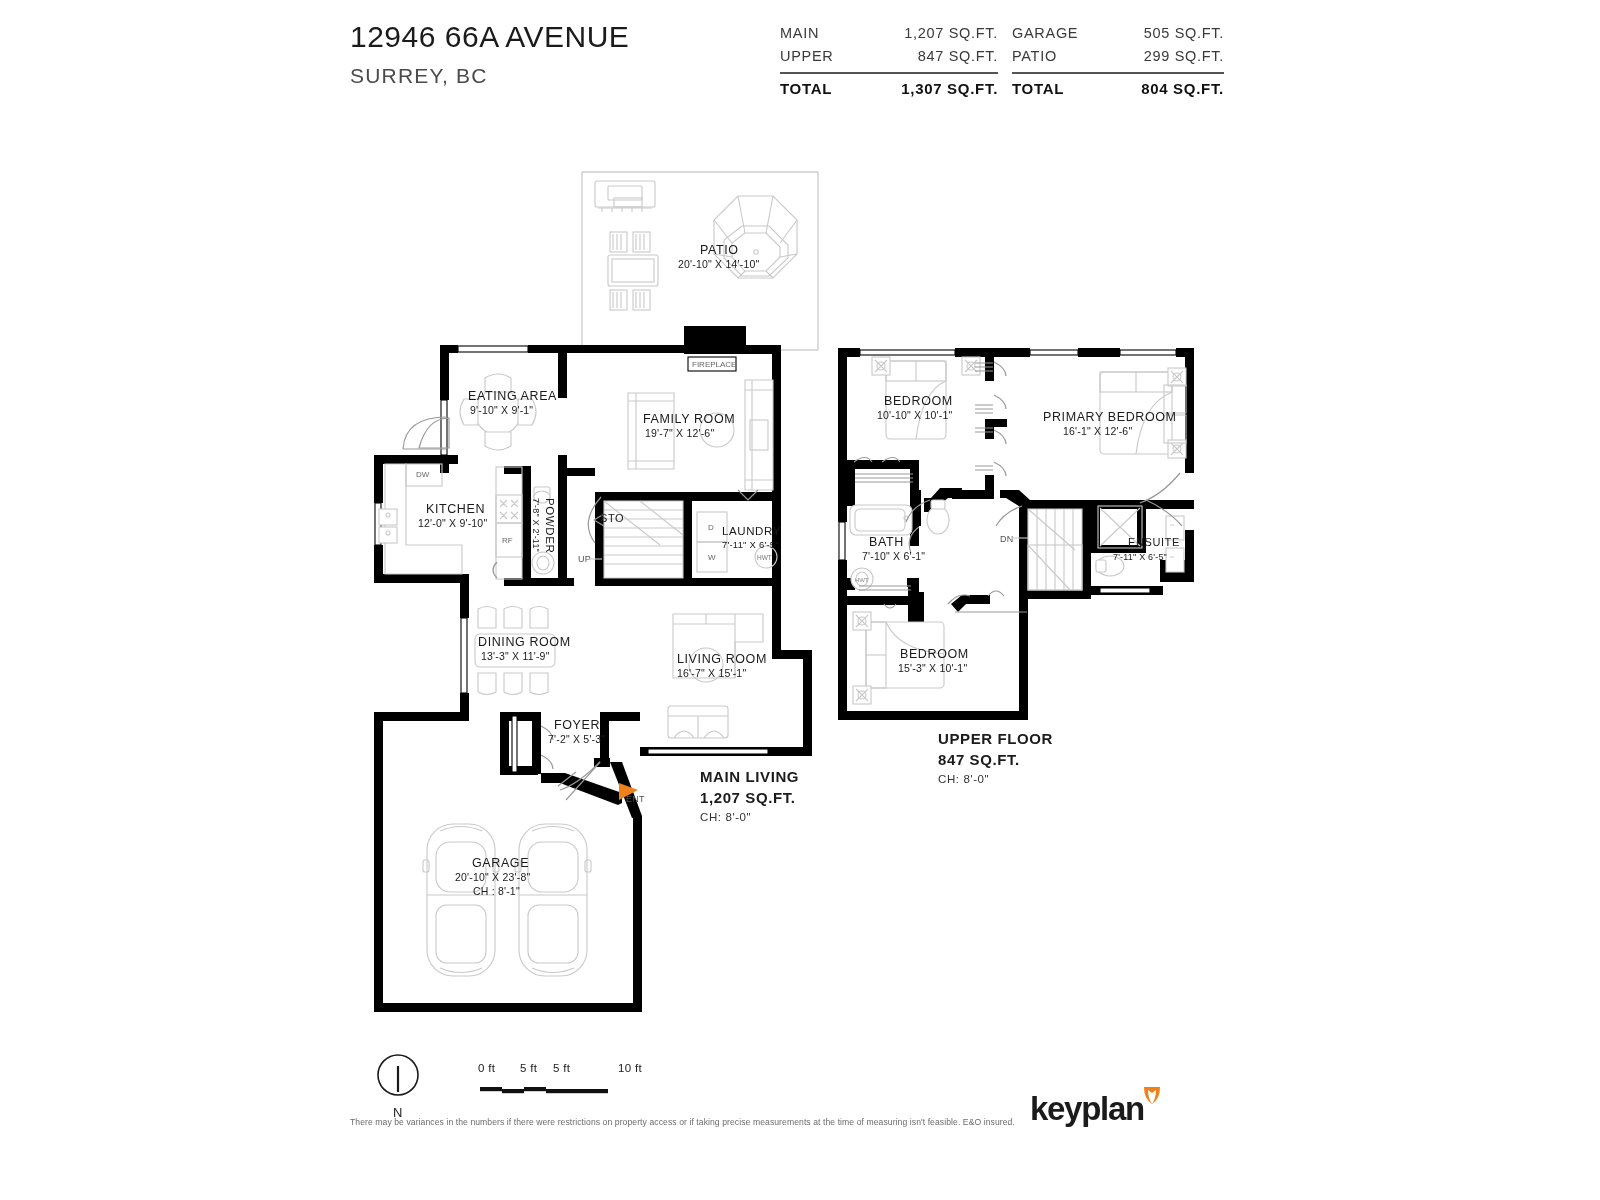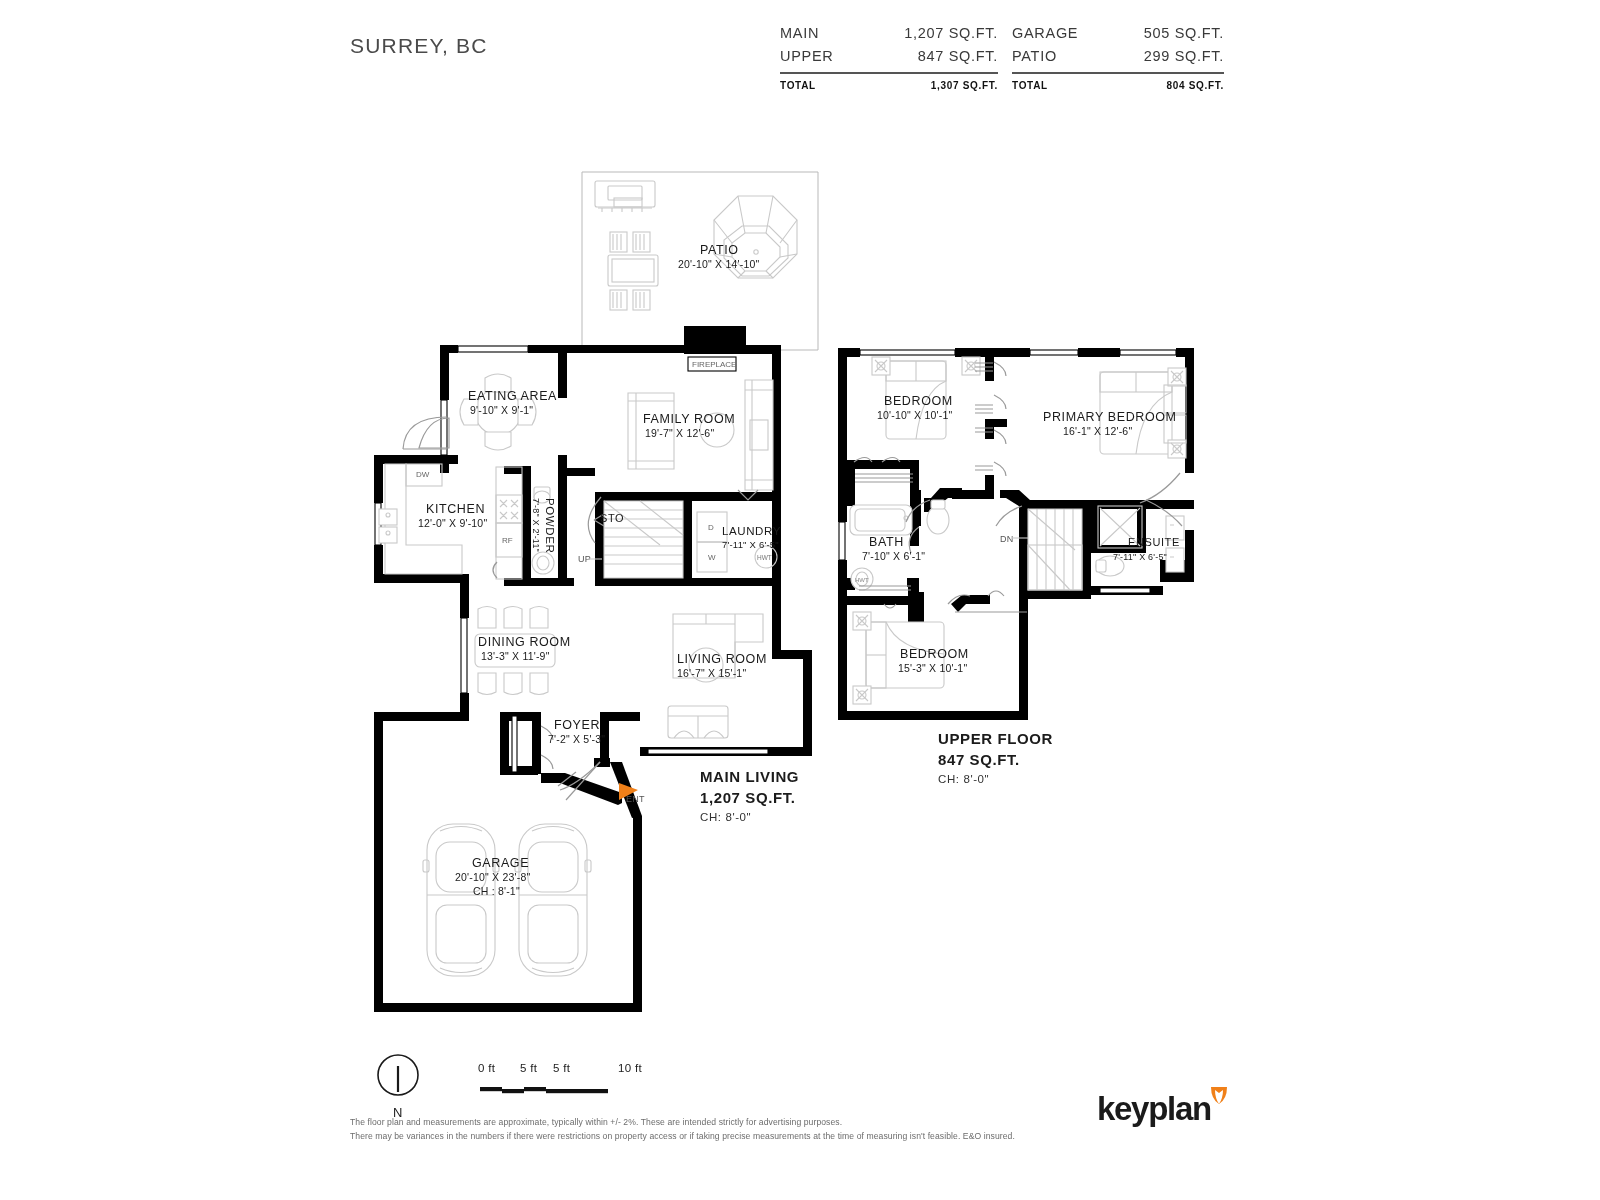--- a/index.html
+++ b/index.html
@@ -24,52 +24,53 @@
   }
 
   .stats{position:absolute;top:0px;display:block;}
   #stats-left{left:430px;width:218px;}
   #stats-right{left:662px;width:212px;}
   .stat-row{display:flex;justify-content:space-between;align-items:baseline;
     font-size:14.5px;color:#3a3a3a;letter-spacing:.7px;padding:3px 0 4px 0;gap:20px;}
   .stat-row .lbl{white-space:nowrap;}
   .stat-row .val{white-space:nowrap;}
   .stat-rule{height:1.6px;background:#555;margin:4px 0 3px 0;}
-  .stat-total{font-weight:bold;color:#111;font-size:10px;letter-spacing:.7px;}
+  .stat-total{font-weight:bold;color:#111;font-size:15px;letter-spacing:.7px;}
 
   
   #plan{position:absolute;left:0;top:0;width:1600px;height:1200px;}
 
   
   #footer{position:absolute;left:350px;top:1050px;width:900px;}
   .compass-wrap{position:absolute;left:18px;top:0px;width:60px;text-align:center;}
   .compass-label{font-size:13px;color:#222;margin-top:1px;letter-spacing:.5px;}
   .scalebar{position:absolute;left:128px;top:12px;width:230px;}
   .scale-ticks{position:relative;height:18px;text-align:right;}
   .scale-ticks span{position:absolute;font-size:11.5px;color:#222;letter-spacing:.3px;}
   .disclaimer{position:absolute;left:0px;top:66px;width:900px;}
   .disclaimer div{font-size:8.6px;color:#6c6c6c;letter-spacing:.08px;line-height:1.62;}
 
-  #brand{position:absolute;left:1097px;top:1092px;}
+  #brand{position:absolute;left:1030px;top:1092px;}
   #brand-text{font-size:33px;font-weight:bold;letter-spacing:-1.3px;color:#1b1b1b;line-height:1;}
   #brand-mark{position:absolute;left:112px;top:-6px;}
 
   .floor-cap{position:absolute;font-size:14.5px;color:#1b1b1b;letter-spacing:.6px;font-weight:400;}
   .floor-cap .l1{font-weight:bold;font-size:15px;}
   .floor-cap .l2{font-weight:bold;font-size:15px;}
   .floor-cap .l3{font-size:11.5px;color:#333;}
   #cap-main{left:700px;top:766px;text-align:left;line-height:1.42;}
   #cap-upper{left:938px;top:728px;text-align:left;line-height:1.42;}
 </style>
 </head>
 <body>
 
 <div class="page">
 
   <div id="header">
+    <div id="addr-title">12946 66A AVENUE</div>
     <div id="addr-city">SURREY, BC</div>
 
     <div class="stats" id="stats-left">
       <div class="stat-row">
         <span class="lbl">MAIN</span>
         <span class="val">1,207 SQ.FT.</span>
       </div>
       <div class="stat-row">
         <span class="lbl">UPPER</span>
         <span class="val">847 SQ.FT.</span>
@@ -600,21 +601,20 @@
       </div>
       <svg width="200" height="16" viewBox="0 0 200 16">
         <rect x="2" y="7" width="22" height="4.2" fill="#111"></rect>
         <rect x="24" y="9" width="22" height="4.2" fill="#111"></rect>
         <rect x="46" y="7" width="22" height="4.2" fill="#111"></rect>
         <rect x="68" y="9" width="62" height="4.2" fill="#111"></rect>
       </svg>
     </div>
 
     <div class="disclaimer">
-      <div>The floor plan and measurements are approximate, typically within +/- 2%. These are intended strictly for advertising purposes.</div>
       <div>There may be variances in the numbers if there were restrictions on property access or if taking precise measurements at the time of measuring isn't feasible. E&amp;O insured.</div>
     </div>
   </div>
 
   <div id="brand">
     <div id="brand-text">keyplan</div>
     <svg id="brand-mark" width="20" height="22" viewBox="0 0 20 22">
       <path d="M2 1 L18 1 Q18 13 10 18 Q2 13 2 1 Z" fill="#f08019"></path>
       <path d="M10 18 Q6 12 6 4 L10 7 L14 4 Q14 12 10 18 Z" fill="#ffffff"></path>
     </svg>

